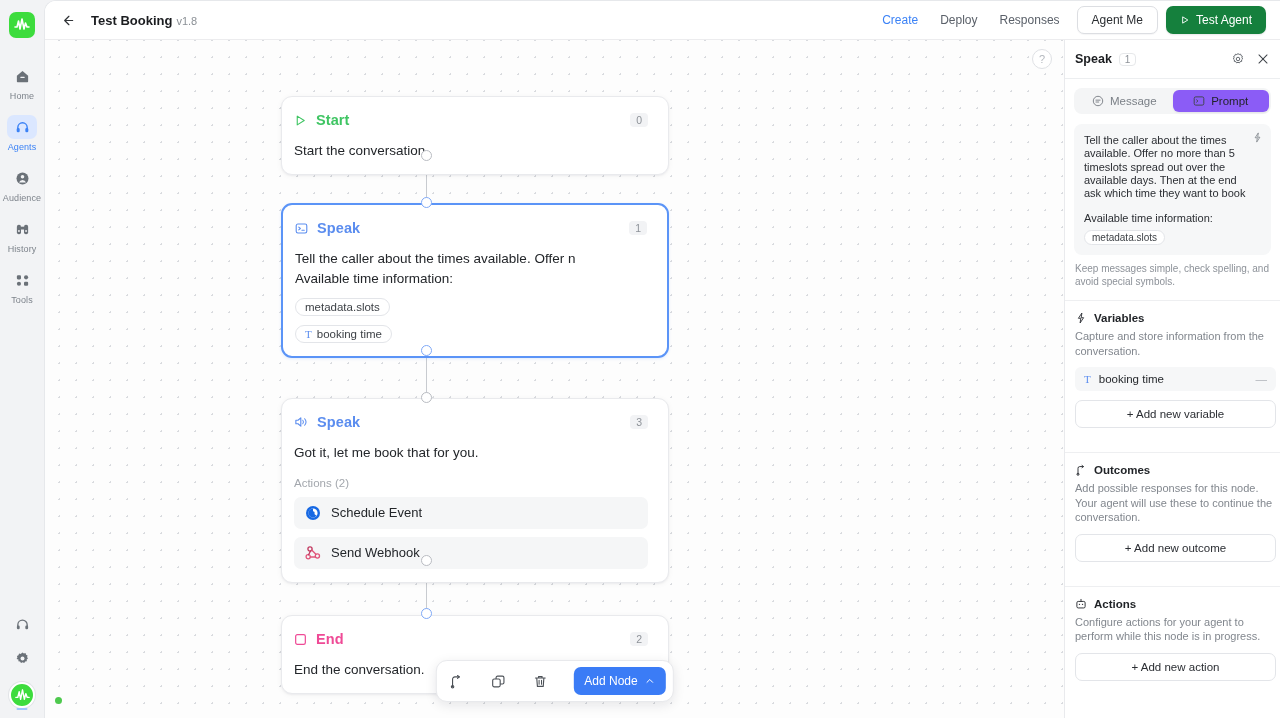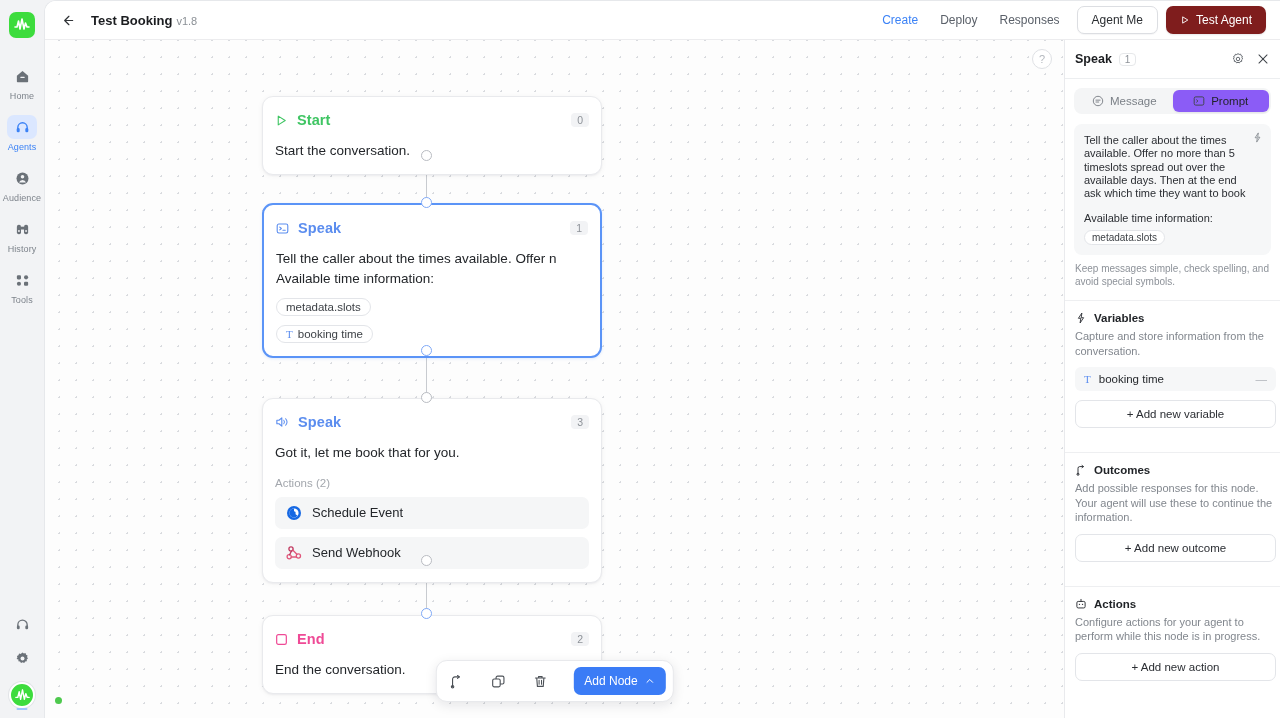--- a/index.html
+++ b/index.html
@@ -85,21 +85,21 @@
     font-size: 12px; color: #5a6069; padding: 6px 11px; cursor: pointer; border-radius: 6px;
   }
   .top-link.active { color: #3b82f6; }
   .btn-outline {
     font-size: 12px; color: #2a2d31; background:#fff;
     border: 1px solid #dcdee2; border-radius: 7px;
     padding: 6px 14px; cursor: pointer; margin-left: 6px;
     box-shadow: 0 1px 1px rgba(16,24,40,.04);
   }
   .btn-primary {
-    font-size: 12px; color: #fff; background:#7f1d1d;
+    font-size: 12px; color: #fff; background:#15803d;
     border: none; border-radius: 7px;
     padding: 7px 14px; cursor: pointer; margin-left: 8px;
     display:flex; align-items:center; gap:6px;
     box-shadow: 0 1px 2px rgba(16,24,40,.1);
   }
 
   .body-row { flex: 1; display: flex; min-height: 0; }
 
   
   .canvas {
@@ -115,24 +115,24 @@
     border: 1px solid #dfe1e5; color:#b4b8be;
     display:flex; align-items:center; justify-content:center;
     font-size: 11px; background:#fff; cursor:pointer; z-index: 5;
   }
   .status-dot {
     position:absolute; bottom: 14px; left: 10px;
     width: 7px; height: 7px; border-radius: 50%; background:#4ec94e; z-index:5;
   }
 
   .node {
-    position: absolute; left: 217px; width: 340px;
+    position: absolute; left: 236px; width: 388px;
     background: #fff; border: 1px solid #e9eaed; border-radius: 11px;
     box-shadow: 0 1px 2px rgba(16,24,40,.05), 0 1px 6px rgba(16,24,40,.04);
-    padding: 13px 12px 13px 12px;
+    padding: 13px 20px 13px 12px;
     cursor: pointer;
   }
   .node.selected {
     border: 2px solid #5b94f7;
     box-shadow: 0 1px 3px rgba(59,124,246,.14);
   }
   .node-head { display:flex; align-items:center; height: 20px; }
   .node-ttl { font-size: 14.5px; font-weight: bold; margin-left: 9px; letter-spacing:.1px; }
   .ttl-start { color: #3fc563; }
   .ttl-speak { color: #5b8def; }
@@ -570,21 +570,21 @@
 
           <div class="sect">
             <div class="sect-hd">
               <svg width="12" height="12" viewBox="0 0 14 14">
                   <path d="M3.5 12 V5 A2 2 0 0 1 5.5 3 H9.6" stroke="#2b2e33" stroke-width="1.1" fill="none" stroke-linecap="round"></path>
                   <path d="M8.2 1.7 L9.9 3 L8.2 4.3" stroke="#2b2e33" stroke-width="1.1" fill="none" stroke-linecap="round" stroke-linejoin="round"></path>
                   <circle cx="3.5" cy="12" r="1.2" fill="none" stroke="#2b2e33" stroke-width="1.1"></circle>
                 </svg>
               <span>Outcomes</span>
             </div>
-            <div class="sect-desc">Add possible responses for this node. Your agent will use these to continue the information.</div>
+            <div class="sect-desc">Add possible responses for this node. Your agent will use these to continue the conversation.</div>
             <button class="add-btn">+ Add new outcome</button>
           </div>
 
           <div class="sect">
             <div class="sect-hd">
               <svg width="12" height="12" viewBox="0 0 14 14">
                   <rect x="2.2" y="4" width="9.6" height="7.6" rx="1.6" fill="none" stroke="#2b2e33" stroke-width="1.1"></rect>
                   <path d="M7 1.6 V3.9" stroke="#2b2e33" stroke-width="1.1" stroke-linecap="round"></path>
                   <circle cx="5.2" cy="7.4" r=".8" fill="#2b2e33"></circle>
                   <circle cx="8.8" cy="7.4" r=".8" fill="#2b2e33"></circle>

